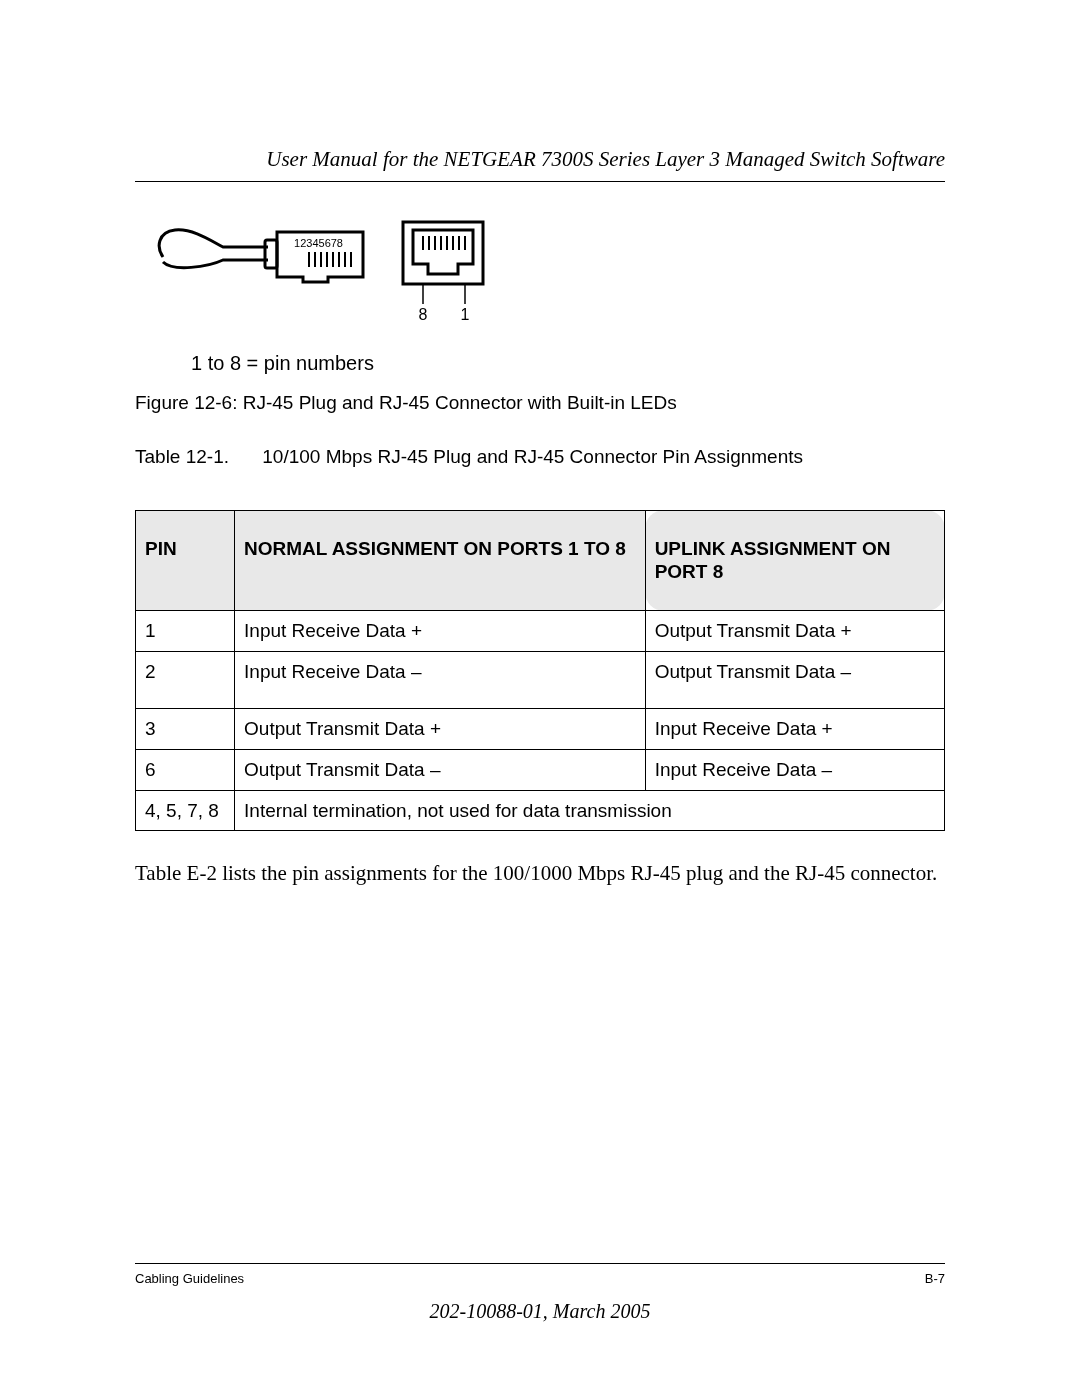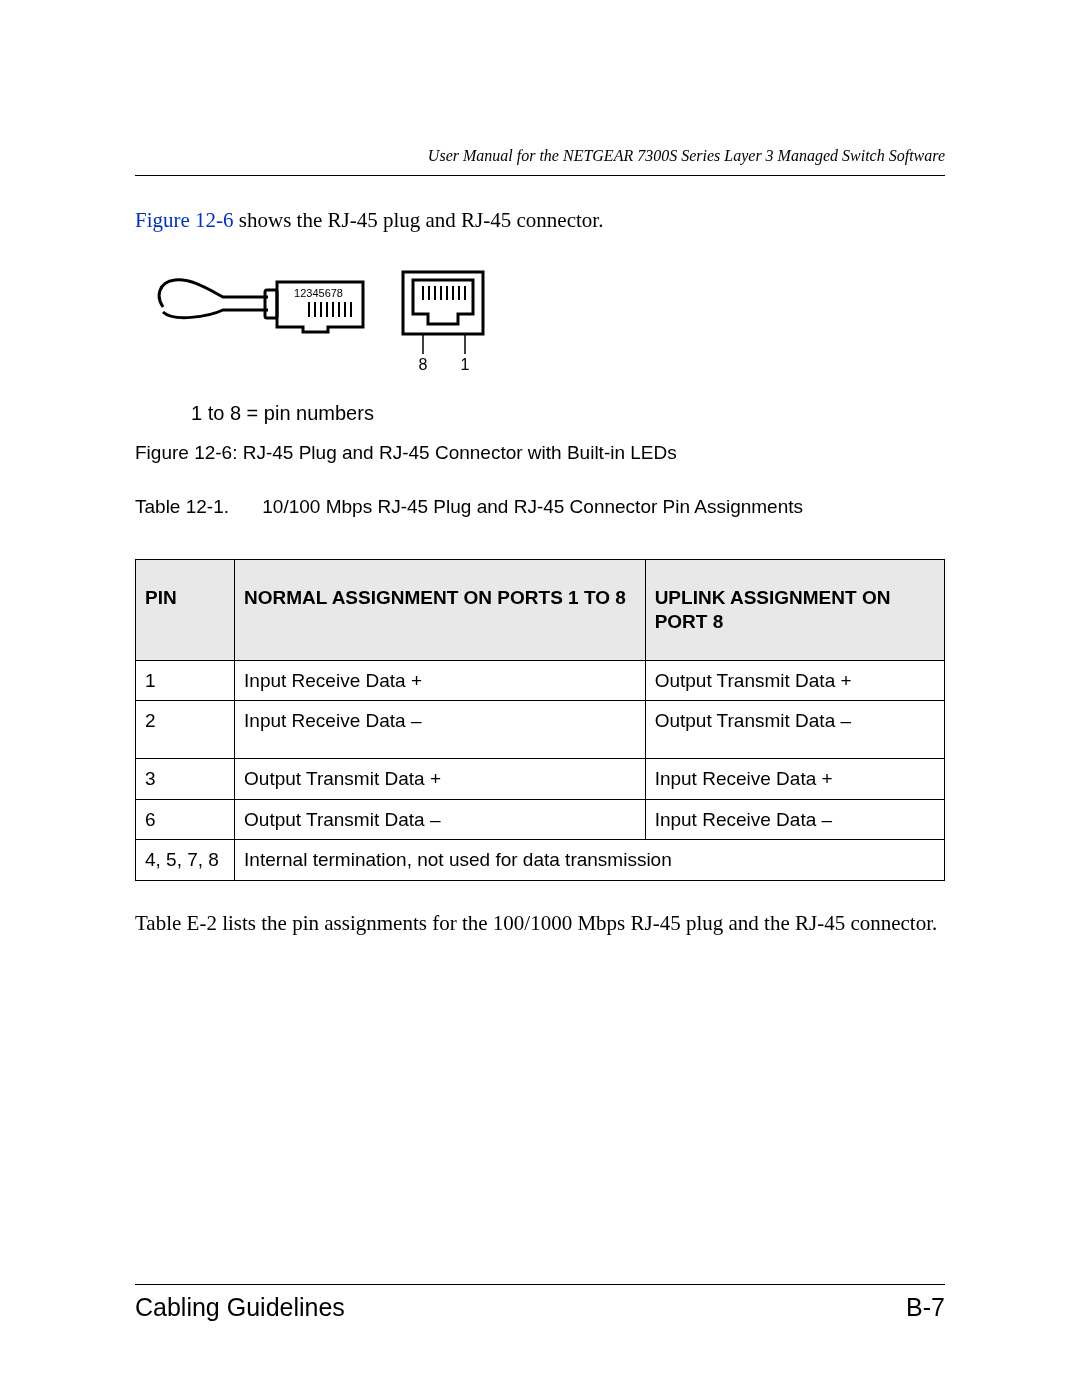--- a/index.html
+++ b/index.html
@@ -16,21 +16,21 @@
     box-sizing: border-box;
     padding: 145px 135px 0 135px;
     font-size: 21px;
     line-height: 1.35;
   }
 
   
   .doc-header {
     text-align: right;
     font-style: italic;
-    font-size: 16px;
+    font-size: 21px;
     padding-bottom: 8px;
     border-bottom: 1.5px solid #000;
     margin-bottom: 30px;
   }
 
   
   .para {
     font-size: 21px;
     margin: 0 0 28px 0;
   }
@@ -84,61 +84,58 @@
     vertical-align: top;
   }
   table.pin-table th {
     font-weight: bold;
     background: #e8e8e8;
     line-height: 1.25;
     padding: 26px 9px;
   }
   table.pin-table .col-pin   { width: 70px; }
   table.pin-table .col-norm  { width: 350px; }
-  table.pin-table .col-uplk  { width: 250px; }
+  table.pin-table .col-uplk  { width: 250px; border-radius: 19px; }
   table.pin-table tr.tall td { padding-bottom: 24px; }
 
   
   .doc-footer {
     position: absolute;
     left: 135px;
     right: 135px;
     bottom: 72px;
   }
   .doc-footer .rule {
     border-top: 1.5px solid #000;
     height: 0;
     margin-bottom: 6px;
   }
   .doc-footer .row {
     display: flex;
     justify-content: space-between;
     font-family: Arial, Helvetica, sans-serif;
-    font-size: 25px;
+    font-size: 13px;
   }
   .doc-footer .docnum {
     text-align: center;
     font-family: "Times New Roman", Times, serif;
     font-style: italic;
     font-size: 20px;
     margin-top: 10px;
   }
 </style>
 </head>
 <body>
 
 <div class="page">
 
   <div class="doc-header">
     <span>User Manual for the NETGEAR 7300S Series Layer 3 Managed Switch Software</span>
   </div>
 
-  <p class="para">
-    <span class="link">Figure 12-6</span><span> shows the RJ-45 plug and RJ-45 connector.</span>
-  </p>
 
   <div class="diagram">
     <svg width="340" height="120" viewBox="0 0 340 120">
 
       <g fill="none" stroke="#000" stroke-width="3">
 
         <path d="M 10 45
                  C 3 35, 5 20, 22 18
                  C 40 16, 60 30, 70 35
                  L 115 35"></path>
@@ -254,15 +251,16 @@
   </table>
 
   <p class="para">Table E-2 lists the pin assignments for the 100/1000 Mbps RJ-45 plug and the RJ-45 connector.</p>
 
   <div class="doc-footer">
     <div class="rule"></div>
     <div class="row">
       <span>Cabling Guidelines</span>
       <span>B-7</span>
     </div>
+    <div class="docnum">202-10088-01, March 2005</div>
   </div>
 
 </div>
 
 </body></html>

